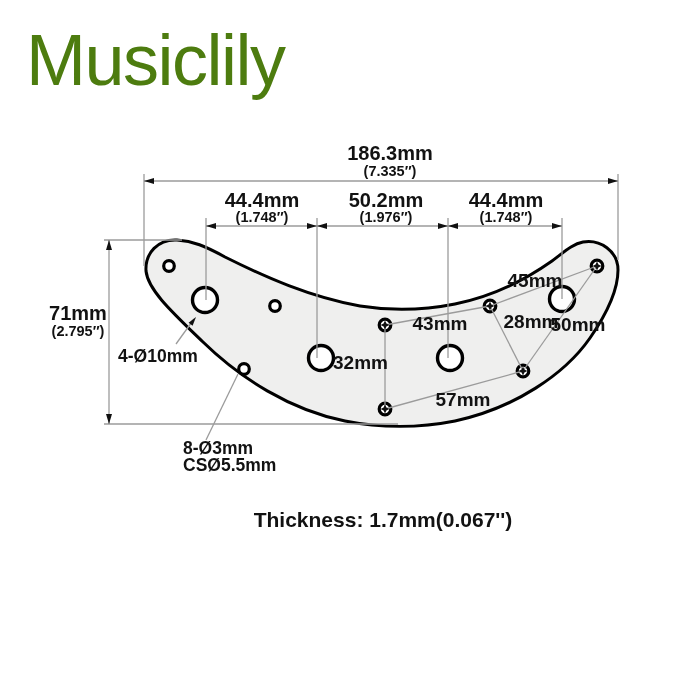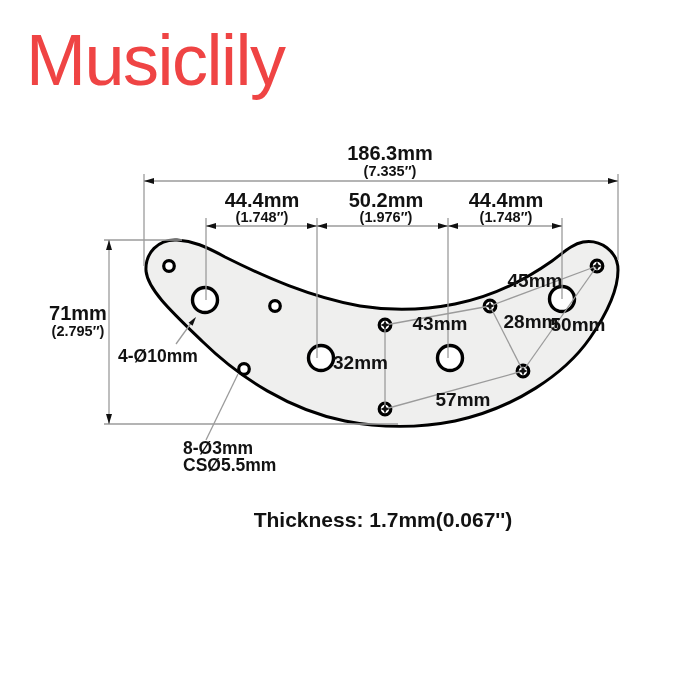--- a/index.html
+++ b/index.html
@@ -1,19 +1,19 @@
 <!DOCTYPE html>
 <html><head>
 <meta charset="utf-8">
 <style>
   html,body{margin:0;padding:0;background:#fff;}
   .canvas{position:relative;width:700px;height:700px;background:#fff;overflow:hidden;
           font-family:"Liberation Sans",sans-serif;}
   .brand{position:absolute;left:26px;top:24px;font-size:72px;font-weight:400;
-         letter-spacing:-1.5px;color:#ef4444;line-height:1;}
+         letter-spacing:-1.5px;color:#4d7c0f;line-height:1;}
   svg{position:absolute;left:0;top:0;}
   svg text{font-family:"Liberation Sans",sans-serif;font-weight:bold;fill:#121212;}
   .t21{font-size:21px;} .t20{font-size:20px;} .t19{font-size:19px;}
   .t17{font-size:17.5px;} .t15{font-size:14.5px;}
   .thin{stroke:#9b9b9b;stroke-width:1.3;fill:none;}
   .plate{fill:#efefee;stroke:#000;stroke-width:3;}
   .bighole{fill:#fff;stroke:#000;stroke-width:3.4;}
   .smallhole{fill:#fff;stroke:#000;stroke-width:3.2;}
   .arrow{fill:#111;stroke:none;}
 </style>

